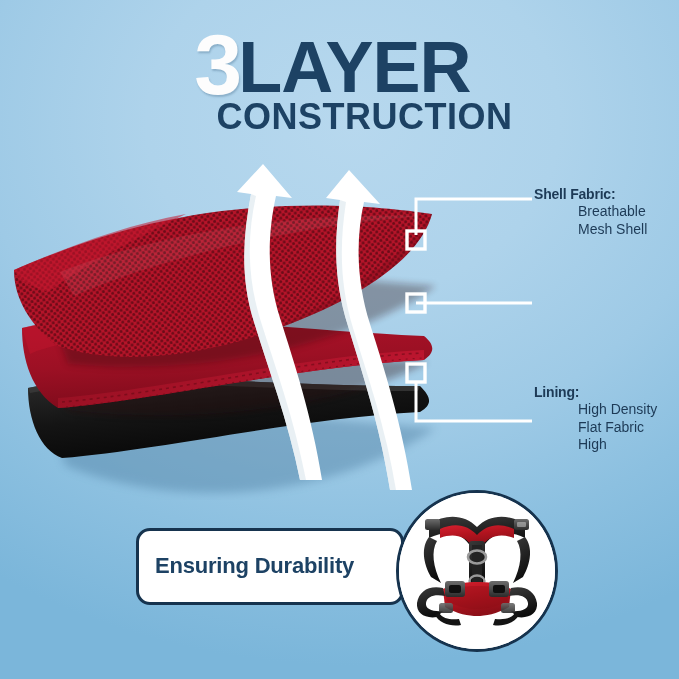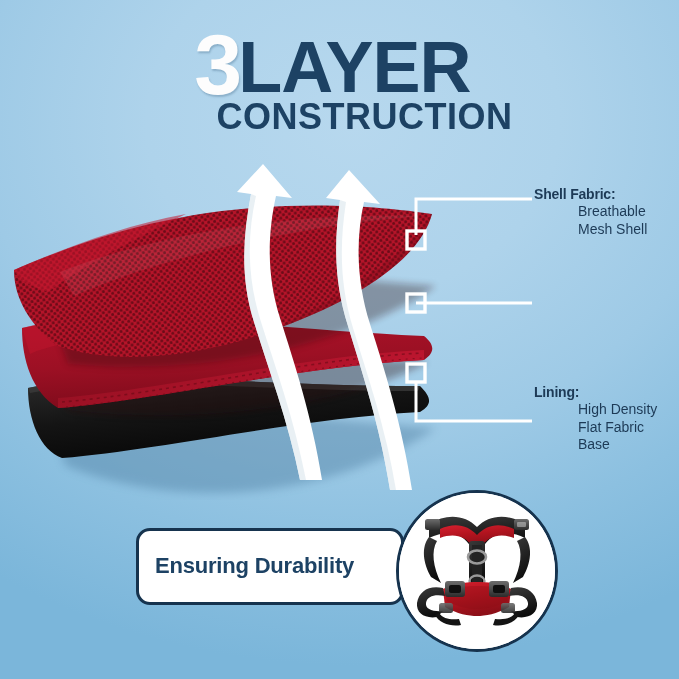--- a/index.html
+++ b/index.html
@@ -277,21 +277,21 @@
     <span class="hd">Shell Fabric:</span>
     <span class="ln">Breathable</span>
     <span class="ln">Mesh Shell</span>
   </div>
 
 
   <div class="callout-text" id="co-3">
     <span class="hd">Lining:</span>
     <span class="ln">High Density</span>
     <span class="ln">Flat Fabric</span>
-    <span class="ln">Base</span>
+    <span class="ln">High</span>
   </div>
 
   <div class="banner">
     <div class="banner-text">
       <span class="ln">Ensuring Durability</span>
     </div>
   </div>
 
   <div class="product-circle">
     <svg width="156" height="156" viewBox="0 0 156 156" xmlns="http://www.w3.org/2000/svg">

